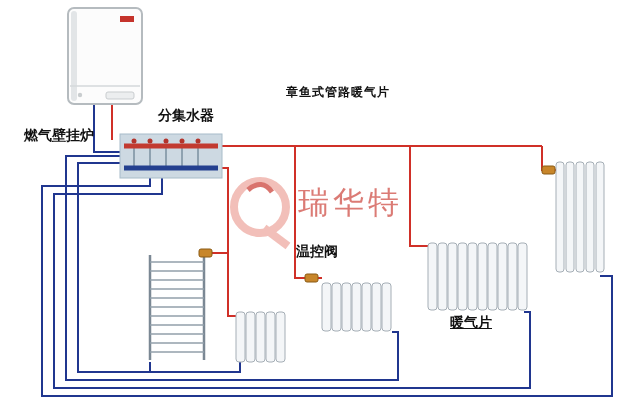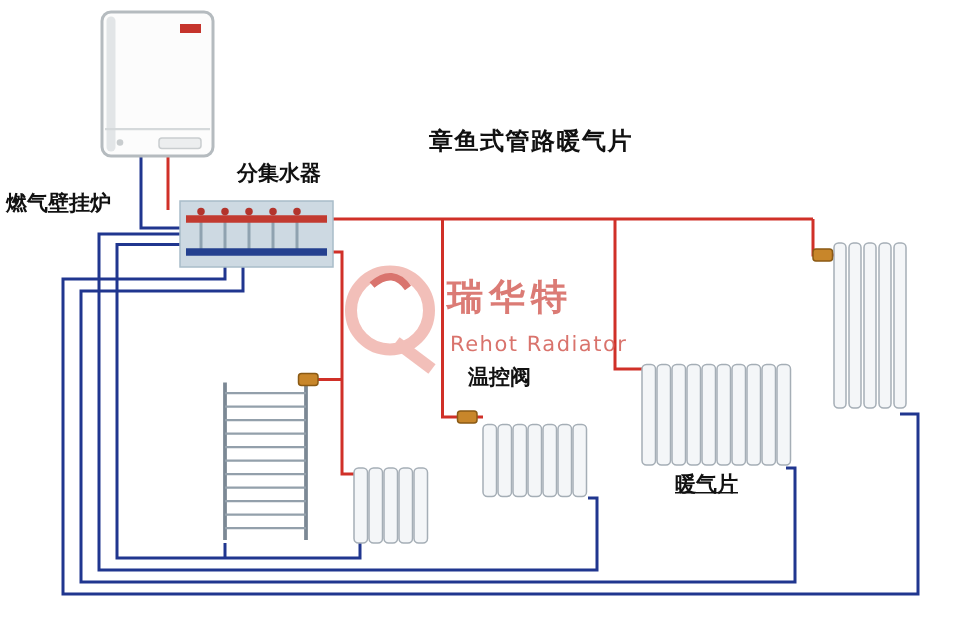--- a/index.html
+++ b/index.html
@@ -2,23 +2,23 @@
 <html><head>
 <meta charset="utf-8">
 <style>
   html,body{margin:0;padding:0;background:#ffffff;}
   .stage{
     position:relative;width:640px;height:416px;background:#ffffff;overflow:hidden;
     font-family:"DejaVu Sans","Liberation Sans",sans-serif;
   }
   .stage svg{position:absolute;left:0;top:0;}
   .lbl{position:absolute;color:#111;font-weight:bold;white-space:nowrap;}
-  .lbl-title{font-size:16px;letter-spacing:1px;}
+  .lbl-title{font-size:12px;letter-spacing:1px;}
   .lbl-part{font-size:14px;}
-  .wm-brand{position:absolute;font-size:24px;font-weight:bold;color:rgba(210,90,82,.8);letter-spacing:4px;white-space:nowrap;}
+  .wm-brand{position:absolute;font-size:31px;font-weight:normal;color:rgba(210,90,82,.8);letter-spacing:4px;white-space:nowrap;}
   .wm-sub{position:absolute;font-size:14px;color:rgba(210,90,82,.85);letter-spacing:1px;white-space:nowrap;}
 </style>
 </head>
 <body>
 
 <div class="stage">
 
   <svg width="640" height="416" viewBox="0 0 640 416">
 
     <g stroke="#20368f" stroke-width="2" fill="none">
@@ -116,21 +116,20 @@
     </g>
 
     <g opacity="0.8">
       <circle cx="260" cy="207" r="26" fill="none" stroke="#efb0a8" stroke-width="8"></circle>
       <path d="M264 228 L288 246" stroke="#efb0a8" stroke-width="8" fill="none"></path>
       <path d="M248 190 q14 -12 24 2" stroke="#d0524a" stroke-width="5" fill="none"></path>
     </g>
   </svg>
 
   <div class="lbl lbl-title" style="left:286px;top:84px;">章鱼式管路暖气片</div>
-  <div class="lbl lbl-part" style="left:4px;top:127px;">燃气壁挂炉</div>
+  <div class="lbl lbl-part" style="left:24px;top:127px;">燃气壁挂炉</div>
   <div class="lbl lbl-part" style="left:158px;top:107px;font-family:Liberation Serif, serif;">分集水器</div>
-  <div class="lbl lbl-part" style="left:296px;top:243px;margin-left:16px;">温控阀</div>
+  <div class="lbl lbl-part" style="left:296px;top:243px;">温控阀</div>
   <div class="lbl lbl-part" style="left:450px;top:314px;text-decoration:underline;">暖气片</div>
 
   <div class="wm-brand" style="left:298px;top:182px;">瑞华特</div>
-  <div class="wm-sub" style="left:300px;top:222px;">Rehot Radiator</div>
 
 </div>
 
 </body></html>

